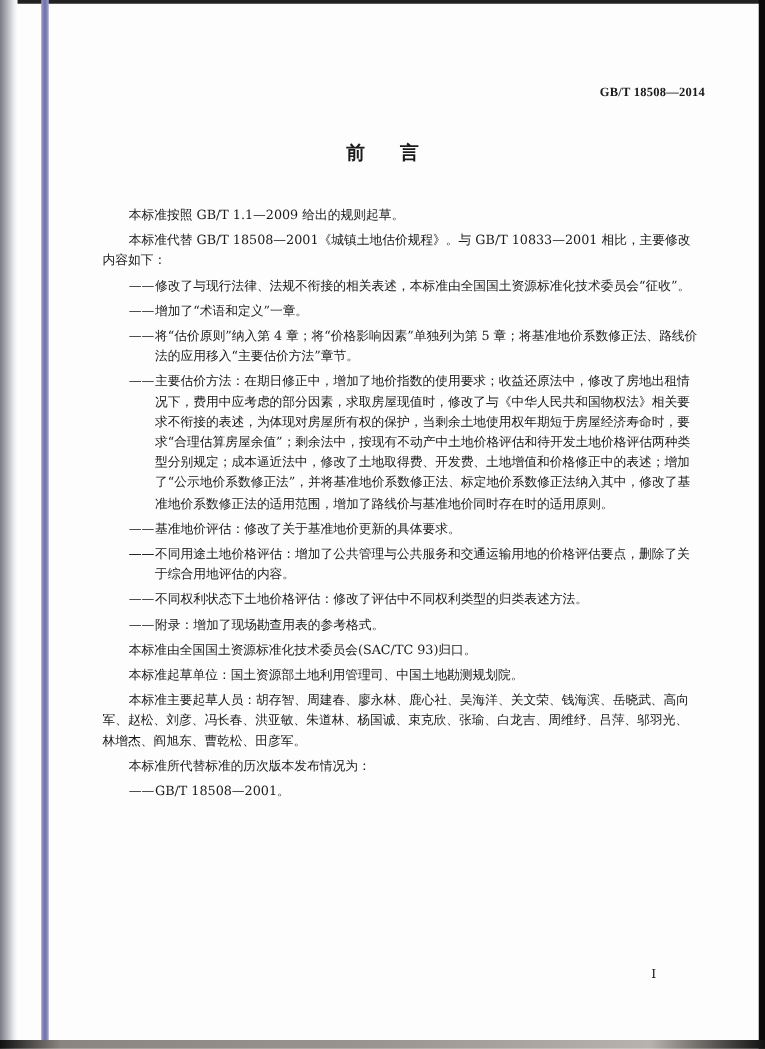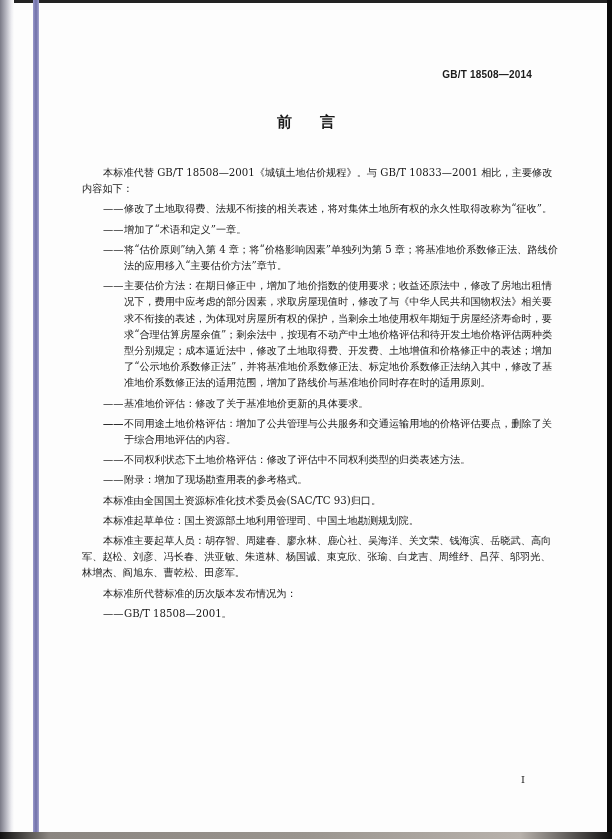--- a/index.html
+++ b/index.html
@@ -21,22 +21,22 @@
     position: absolute; right: 0; top: 0; width: 5px; height: 839px; background: #0a0a0a;
   }
   .scan-top-edge {
     position: absolute; left: 0; top: 0; width: 612px; height: 3px; background: #222;
   }
   .scan-bottom-edge {
     position: absolute; left: 0; bottom: 0; width: 612px; height: 7px;
     background: linear-gradient(to right, #111 0%, #8a8580 8%, #9a958f 50%, #b8b2ac 85%, #111 100%);
   }
   .std-code {
-    position: absolute; right: 80px; top: 69px;
-    font-family: Liberation Sans, sans-serif;
+    position: absolute; right: 48px; top: 69px;
+    font-family: Liberation Serif, serif;
     font-weight: bold; font-size: 10px; letter-spacing: 0.2px;
   }
   .page-title {
     position: absolute; left: 0; width: 612px; top: 113px; text-align: center;
     font-family: Liberation Sans, sans-serif;
     font-size: 15px; font-weight: bold; letter-spacing: 28px; text-indent: 28px;
   }
   .body-text {
     position: absolute; left: 82px; top: 165px; width: 478px;
     font-size: 10.2px; line-height: 16.2px;
@@ -60,26 +60,27 @@
 <div class="scan-left-shadow"></div>
 <div class="scan-blue-line"></div>
 <div class="scan-right-edge"></div>
 <div class="scan-bottom-edge"></div>
 
 <div class="std-code">GB/T 18508—2014</div>
 
 <div class="page-title">前言</div>
 
 <div class="body-text">
+  <p class="para">本标准按照 GB/T 1.1—2009 给出的规则起草。</p>
   <p class="para">本标准代替 GB/T 18508—2001《城镇土地估价规程》。与 GB/T 10833—2001 相比，主要修改内容如下：</p>
 
   <div>
     <div class="item">
       <span class="dash">——</span>
-      <span>修改了土地取得费、法规不衔接的相关表述，将对集体土地所有权的永久性取得改称为“征收”。</span>
+      <span>修改了与现行法律、法规不衔接的相关表述，本标准由全国国土资源标准化技术委员会“征收”。</span>
     </div>
     <div class="item">
       <span class="dash">——</span>
       <span>增加了“术语和定义”一章。</span>
     </div>
     <div class="item">
       <span class="dash">——</span>
       <span>将“估价原则”纳入第 4 章；将“价格影响因素”单独列为第 5 章；将基准地价系数修正法、路线价法的应用移入“主要估价方法”章节。</span>
     </div>
     <div class="item">

